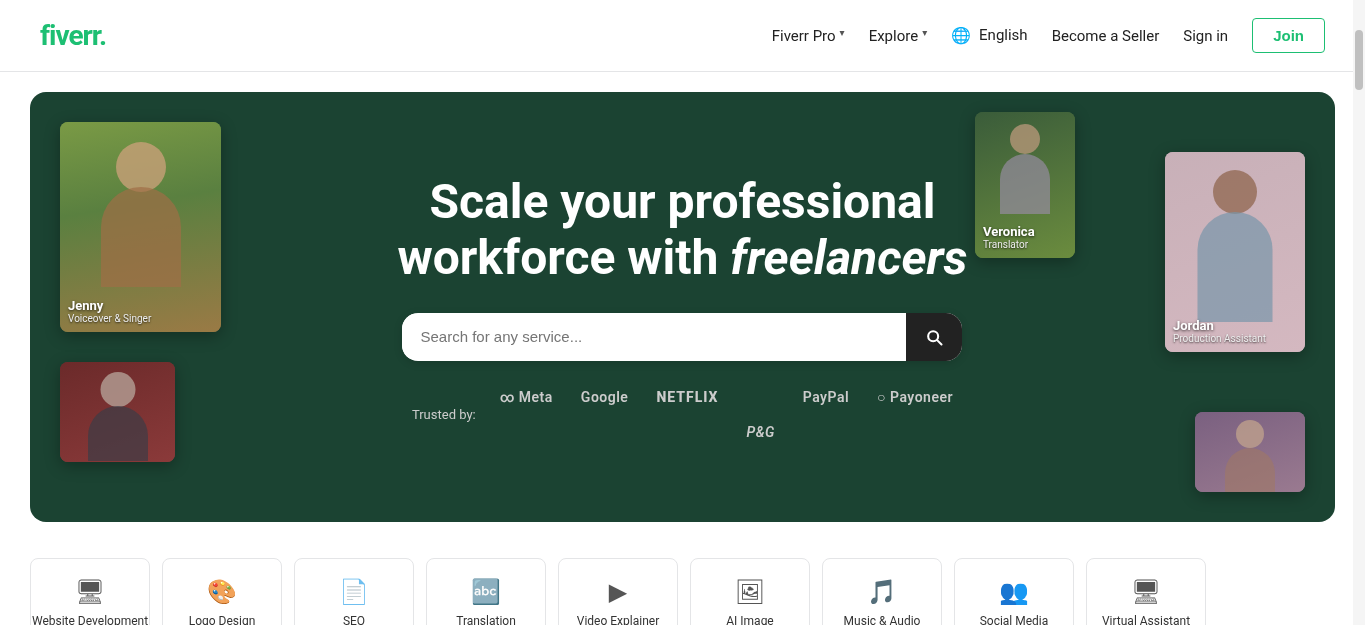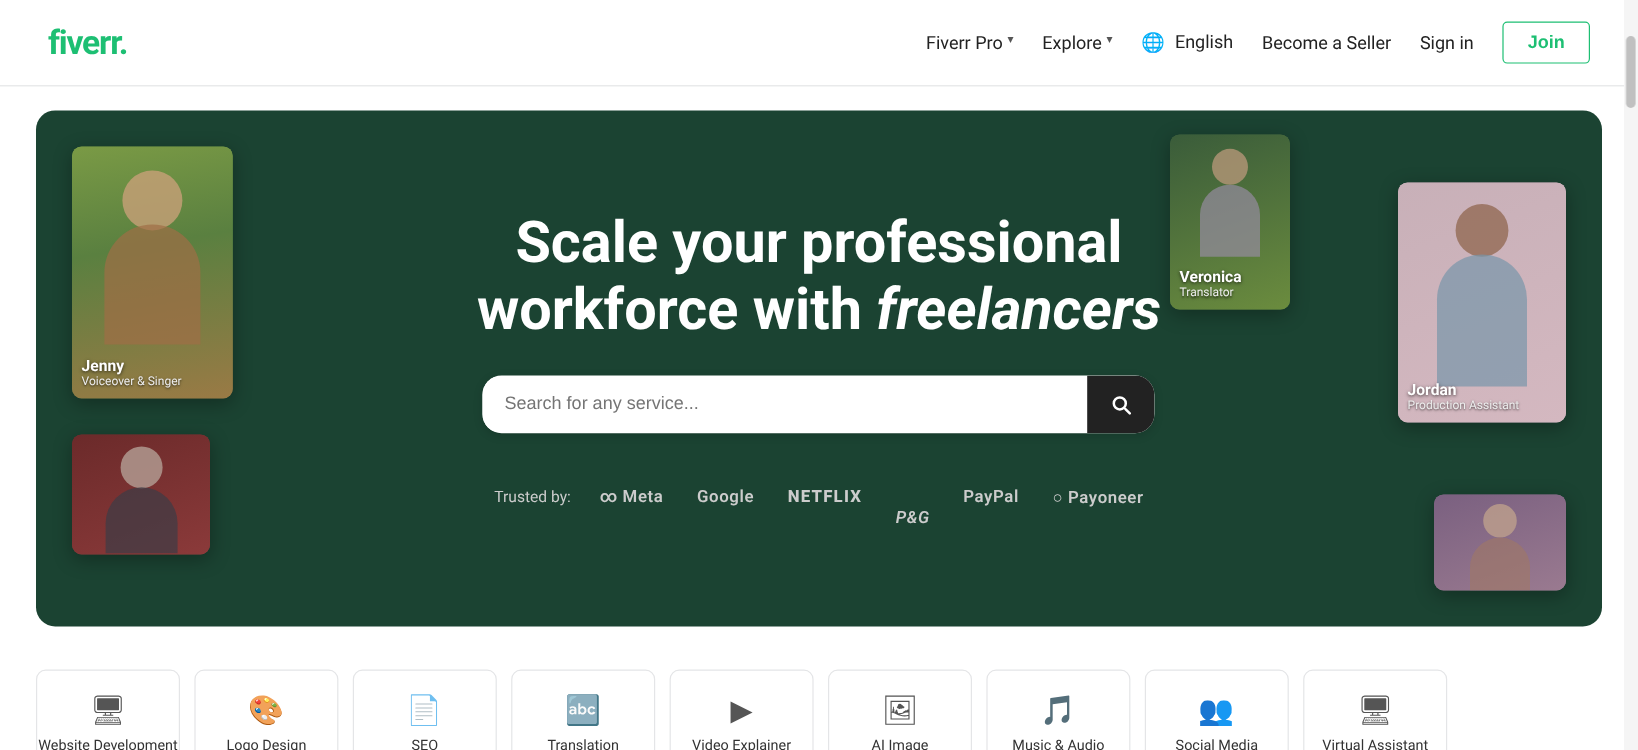--- a/index.html
+++ b/index.html
@@ -118,21 +118,20 @@
       gap: 24px;
       justify-content: center;
       flex-wrap: wrap;
     }
     .trusted-label {
       color: #ccc;
       font-size: 13px;
     }
     .trusted-logos {
       display: flex;
-      align-items: center;
       gap: 28px;
     }
     .trusted-logo {
       color: #ccc;
       font-size: 14px;
       font-weight: 600;
       letter-spacing: 0.5px;
     }
 
     
@@ -158,21 +157,21 @@
       font-size: 10px;
       color: #eee;
       text-shadow: 0 1px 2px rgba(0,0,0,0.7);
       display: block;
     }
 
     
     .card-jenny {
       left: 30px;
       top: 30px;
-      width: 134px;
+      width: 161px;
       height: 210px;
       background: linear-gradient(160deg, #6b8c3e 0%, #4a7c40 50%, #8b6b3d 100%);
     }
     
     .card-veronica {
       right: 260px;
       top: 20px;
       width: 100px;
       height: 146px;
       background: linear-gradient(160deg, #3a5c3a 0%, #6b8c3e 100%);

